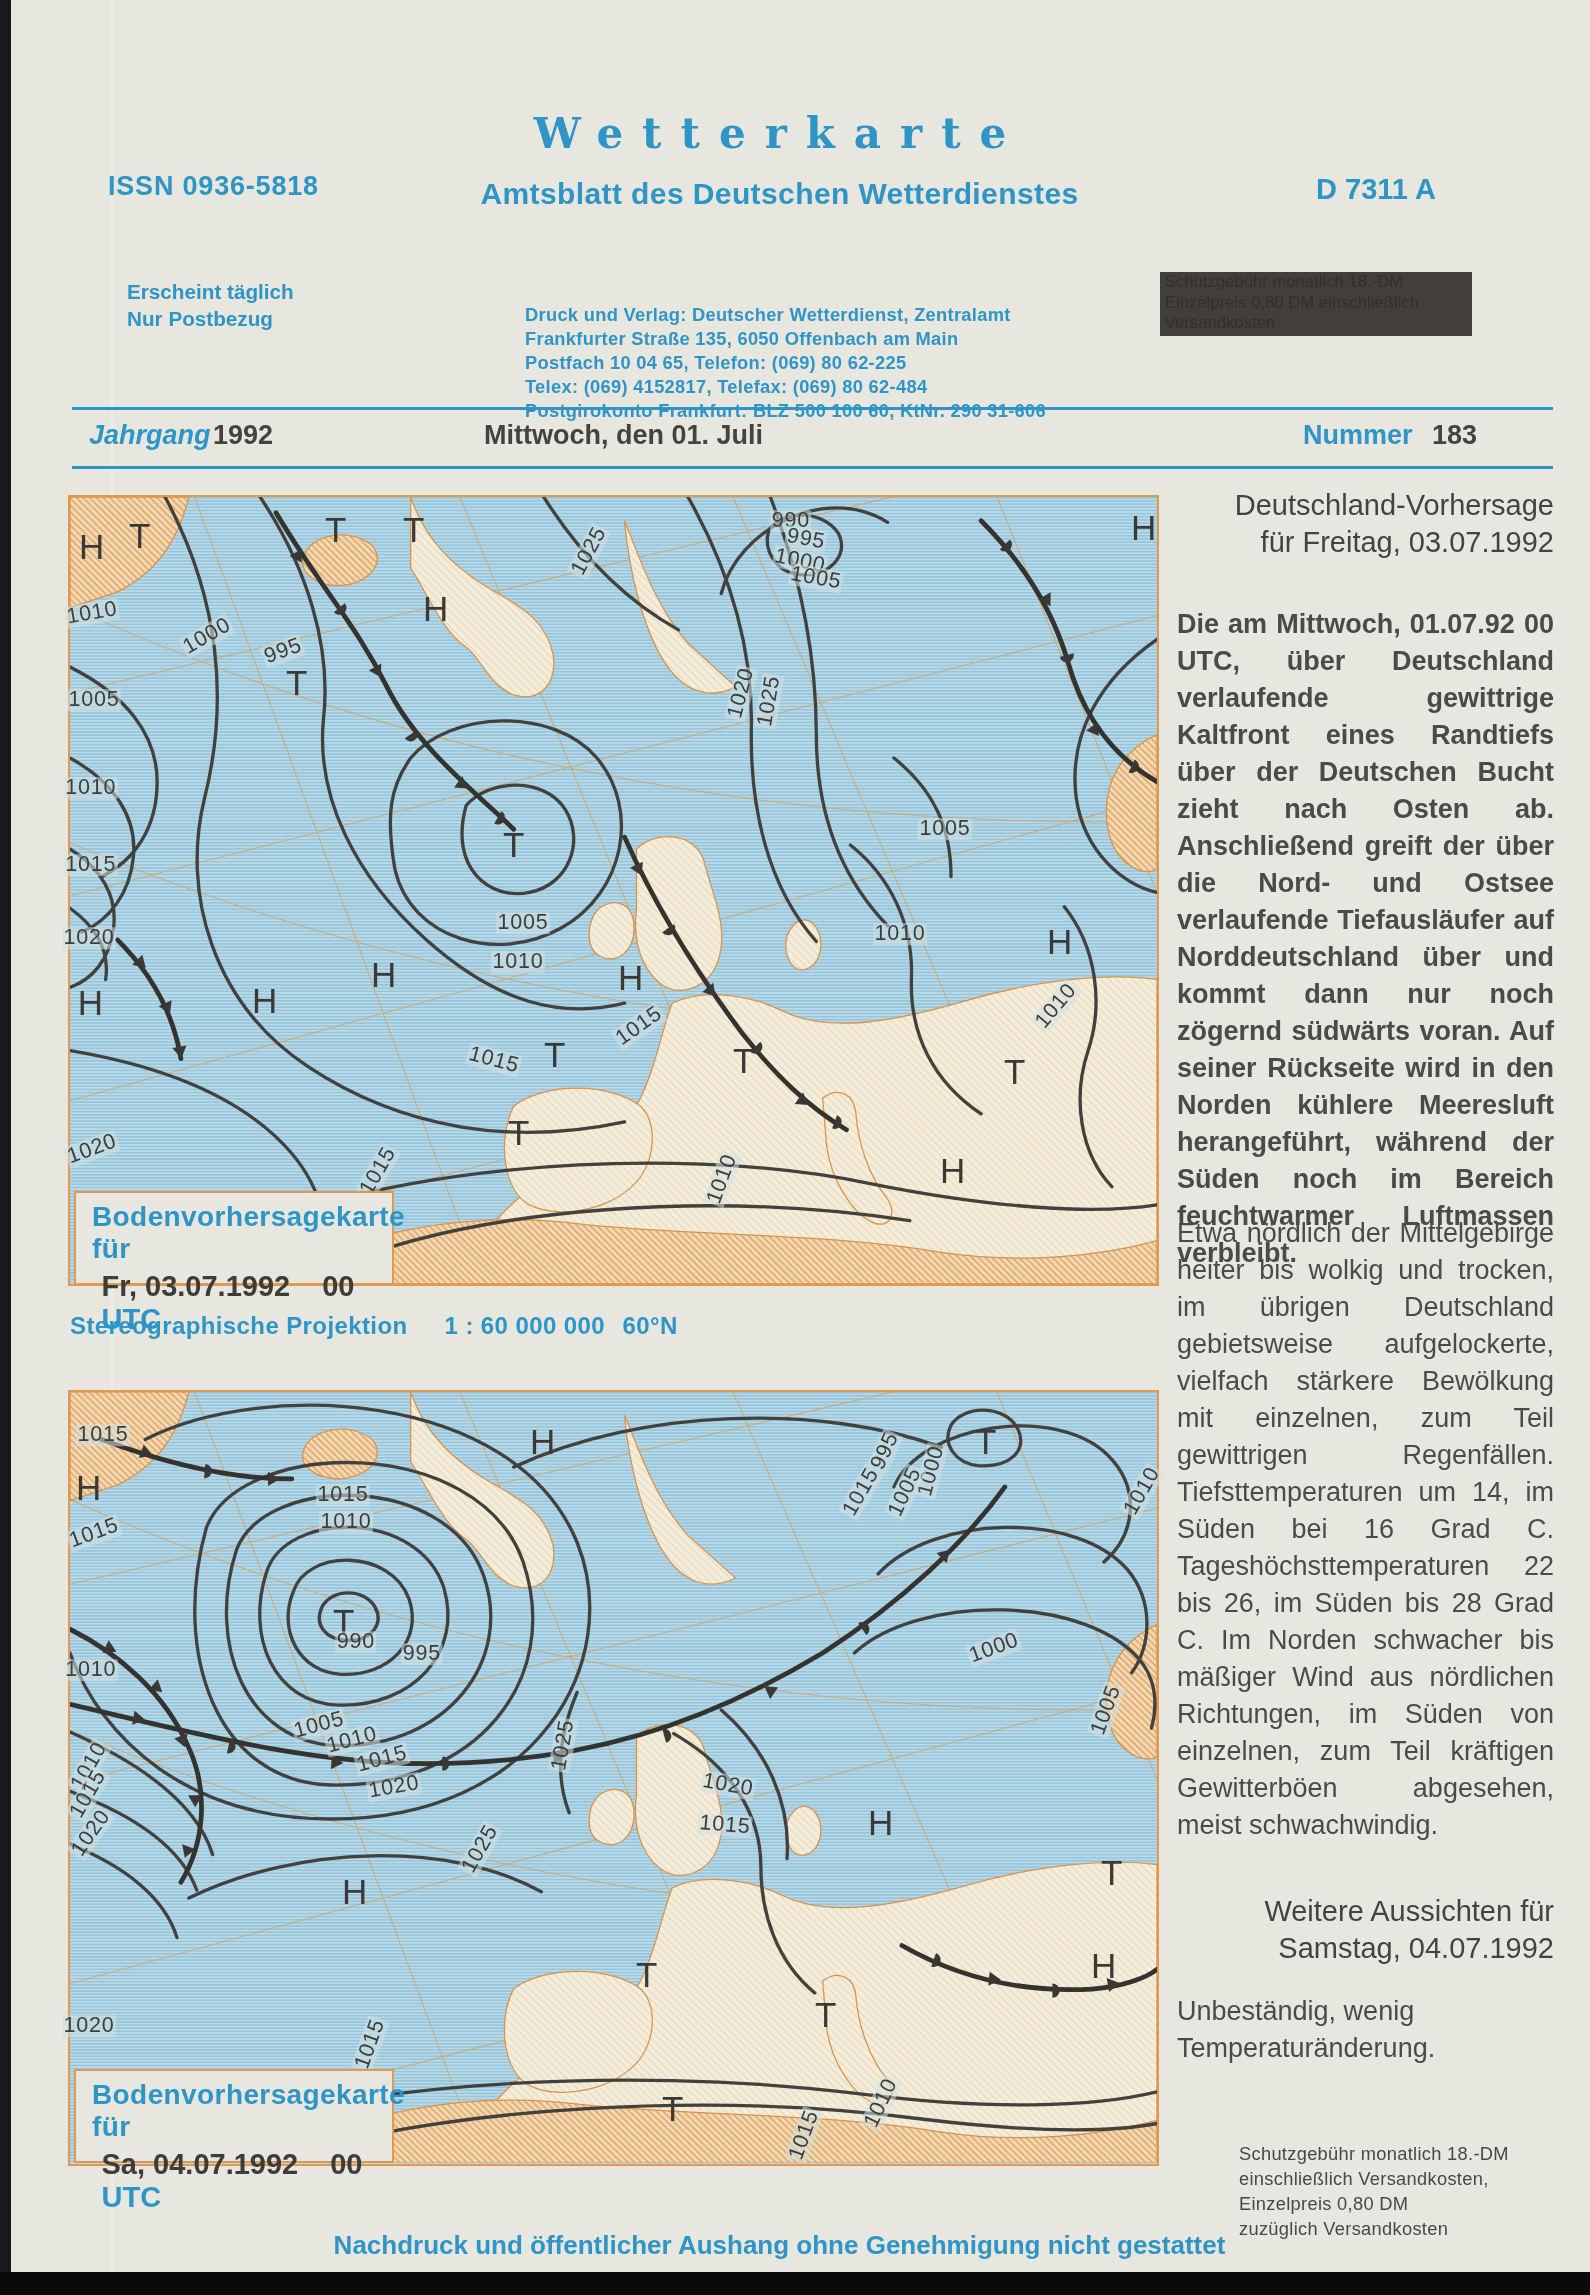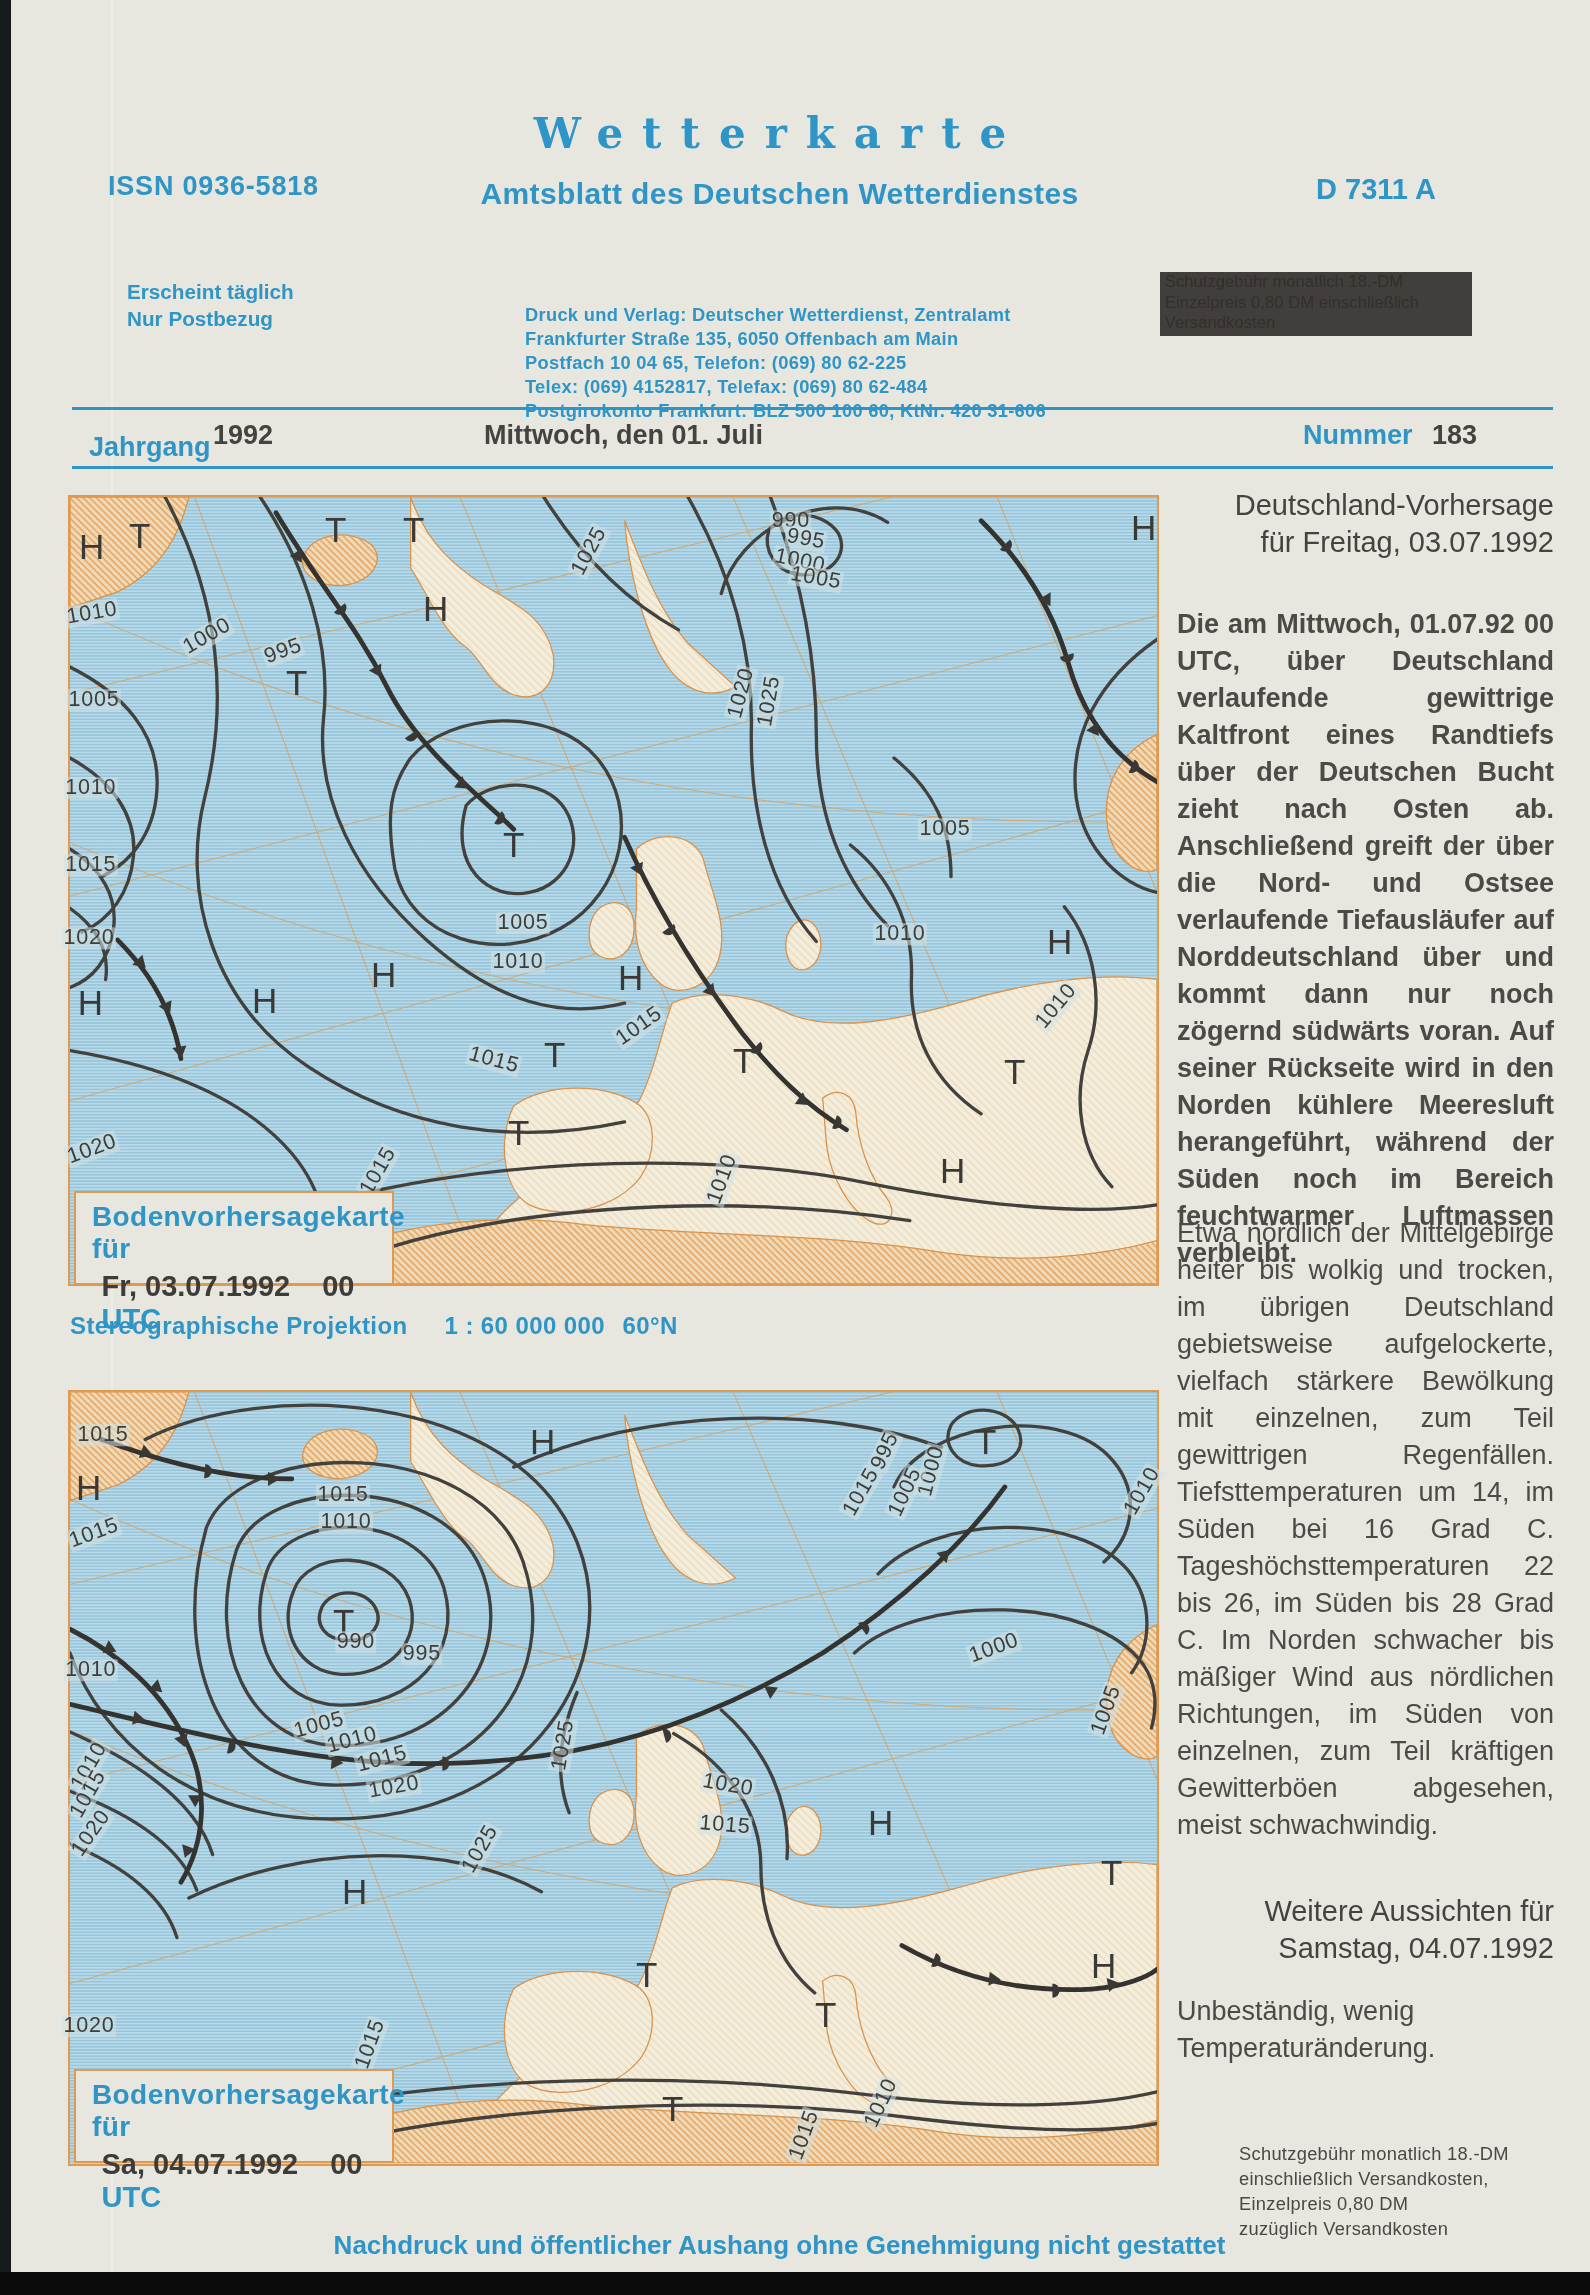--- a/index.html
+++ b/index.html
@@ -18,21 +18,21 @@
   #doccode{left:1316px;top:173px;font-size:29px;font-weight:bold;}
   #left-info{left:127px;top:278px;font-size:20.7px;font-weight:bold;line-height:27px;}
   #publisher{left:525px;top:261px;font-size:18.3px;font-weight:bold;line-height:24px;letter-spacing:0.3px;margin-top:42px;}
   #redacted{left:1160px;top:272px;width:312px;height:64px;background:#413e3b;overflow:hidden;}
   #redacted div{font-size:16.7px;line-height:20.7px;color:#332f2c;padding-left:4.8px;}
   
   .rule{left:72px;width:1481px;height:3.2px;background:var(--blue,#2e95c6);}
   #rule1{top:407px;}
   #rule2{top:466px;}
   #dateline{top:420px;left:0;width:1591px;font-size:27px;font-weight:bold;height:37px;}
-  #jahrgang-label{left:89px;top:12px;}
+  #jahrgang-label{left:89px;top:0;font-style:italic;}
   #jahrgang-value{left:213px;top:0;color:#454340;}
   #date-center{left:484px;top:0;color:#454340;}
   #nummer-label{left:1303px;top:0;}
   #nummer-value{left:1432px;top:0;color:#454340;}
   
   .map{border:2.4px solid var(--orange,#df9950);box-sizing:border-box;background:#b8dae9;}
   #map1{left:68px;top:495px;width:1091px;height:791px;}
   #map2{left:68px;top:1390px;width:1091px;height:776px;}
   .map svg{position:absolute;left:0;top:0;display:block;}
   .map-overlay{position:absolute;left:0;top:0;width:100%;height:100%;}
@@ -129,21 +129,21 @@
   <div class="abs blue" id="left-info">
     <div>Erscheint täglich</div>
     <div>Nur Postbezug</div>
   </div>
 
   <div class="abs blue" id="publisher">
     <div>Druck und Verlag: Deutscher Wetterdienst, Zentralamt</div>
     <div>Frankfurter Straße 135, 6050 Offenbach am Main</div>
     <div>Postfach 10 04 65, Telefon: (069) 80 62-225</div>
     <div>Telex: (069) 4152817, Telefax: (069) 80 62-484</div>
-    <div>Postgirokonto Frankfurt: BLZ 500 100 60, KtNr. 420 31-606</div>
+    <div>Postgirokonto Frankfurt: BLZ 500 100 60, KtNr. 290 31-606</div>
   </div>
 
   <div class="abs" id="redacted">
     <div>Schutzgebühr monatlich 18.-DM</div>
     <div>Einzelpreis 0,80 DM einschließlich</div>
     <div>Versandkosten</div>
   </div>
 
   <div class="abs rule" id="rule1"></div>
   <div class="abs" id="dateline">

